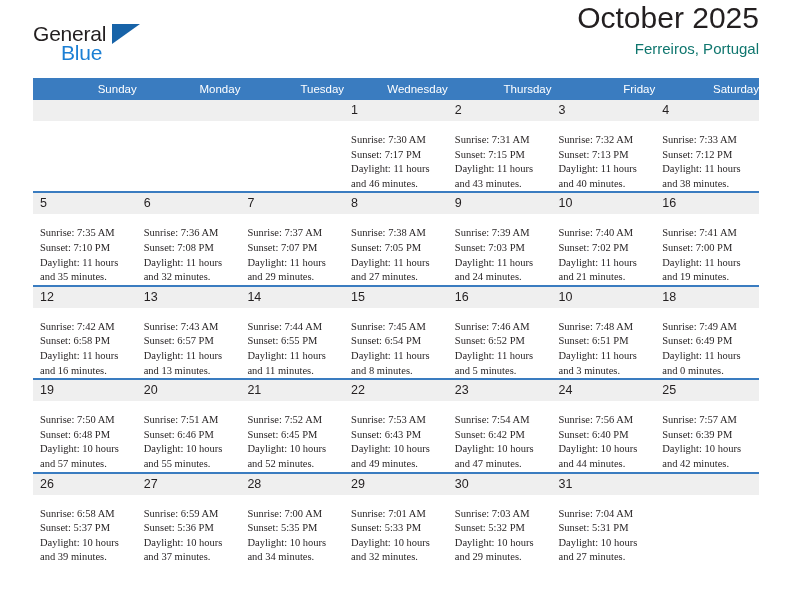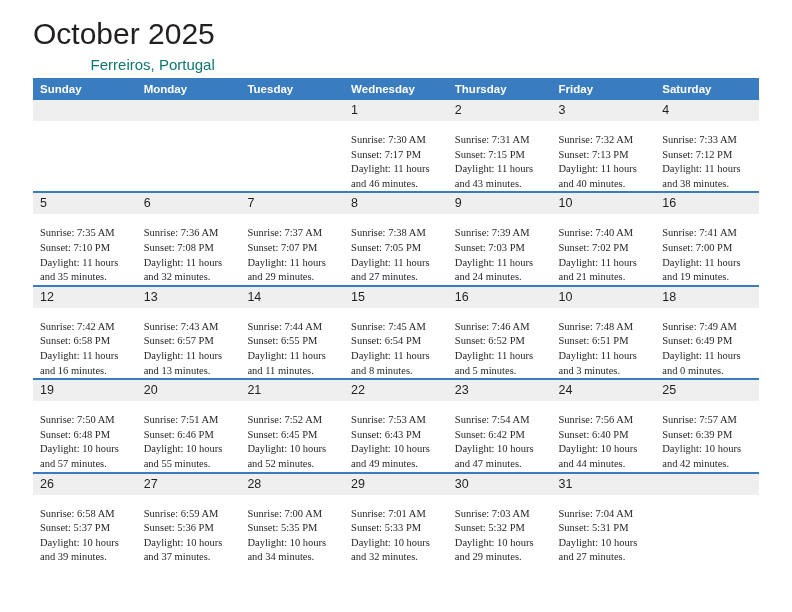--- a/index.html
+++ b/index.html
@@ -59,21 +59,20 @@
     position: absolute;
     left: 79px;
     top: 2px;
     width: 0;
     height: 0;
     border-left: 28px solid #1763a8;
     border-bottom: 20px solid transparent;
   }
   .title-block {
     text-align: right;
-    margin-top: 16px;
   }
   .cal-title {
     font-size: 30px;
     font-weight: normal;
     color: #231f20;
     line-height: 36px;
     white-space: nowrap;
   }
   .cal-subtitle {
     font-size: 15px;
@@ -86,22 +85,22 @@
   
   .calendar {
     width: 726px;
     border-collapse: collapse;
     table-layout: fixed;
   }
   .calendar th {
     background: #3a7cc0;
     color: #ffffff;
     font-size: 11.5px;
-    font-weight: bold;
-    text-align: left;
+    font-weight: normal;
+    text-align: right;
     padding: 5px 0 5px 7px;
     height: 12px;
     border: none;
   }
   .calendar td {
     vertical-align: top;
     padding: 0;
     border-top: 2px solid #3a7cc0;
     height: 88px;
     background: #ffffff;
@@ -133,20 +132,25 @@
   }
   .cell.empty .cell-body { visibility: hidden; }
 </style>
 </head>
 <body>
 
 <div class="page">
 
   <div class="header">
 
+    <div class="logo">
+      <span class="logo-general">General</span>
+      <span class="logo-triangle"></span>
+      <span class="logo-blue">Blue</span>
+    </div>
 
     <div class="title-block">
       <div class="cal-title">October 2025</div>
       <div class="cal-subtitle">Ferreiros, Portugal</div>
     </div>
 
   </div>
 
   <table class="calendar">
     <thead>

